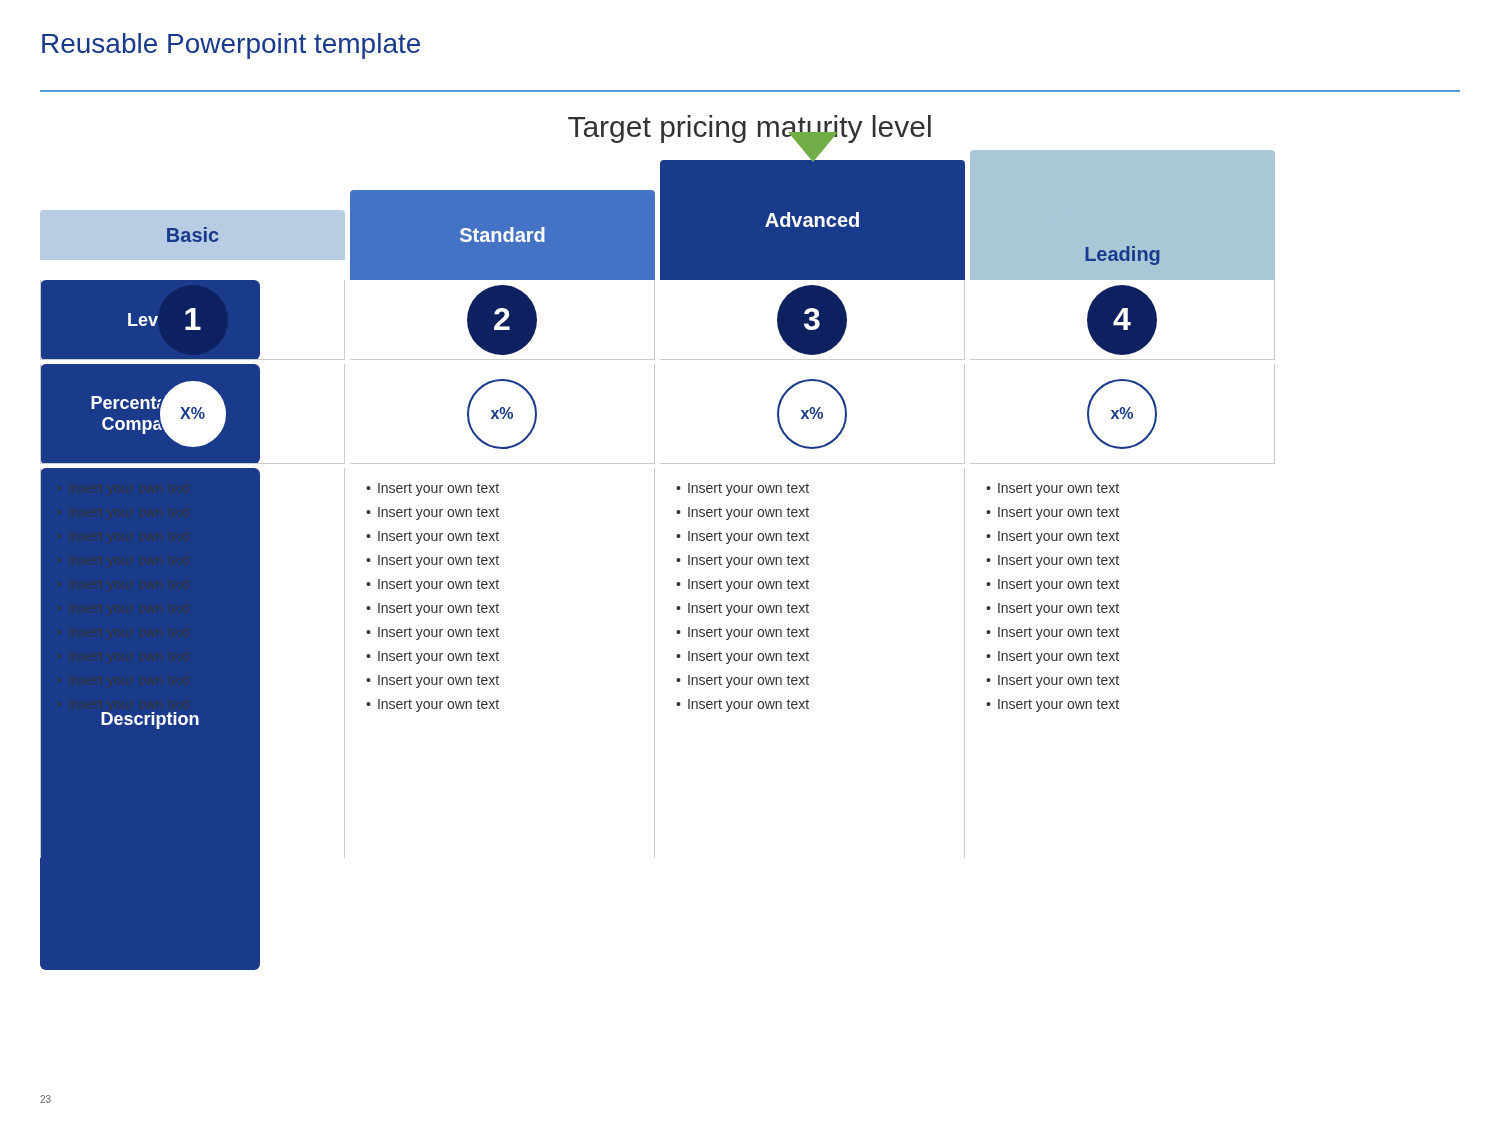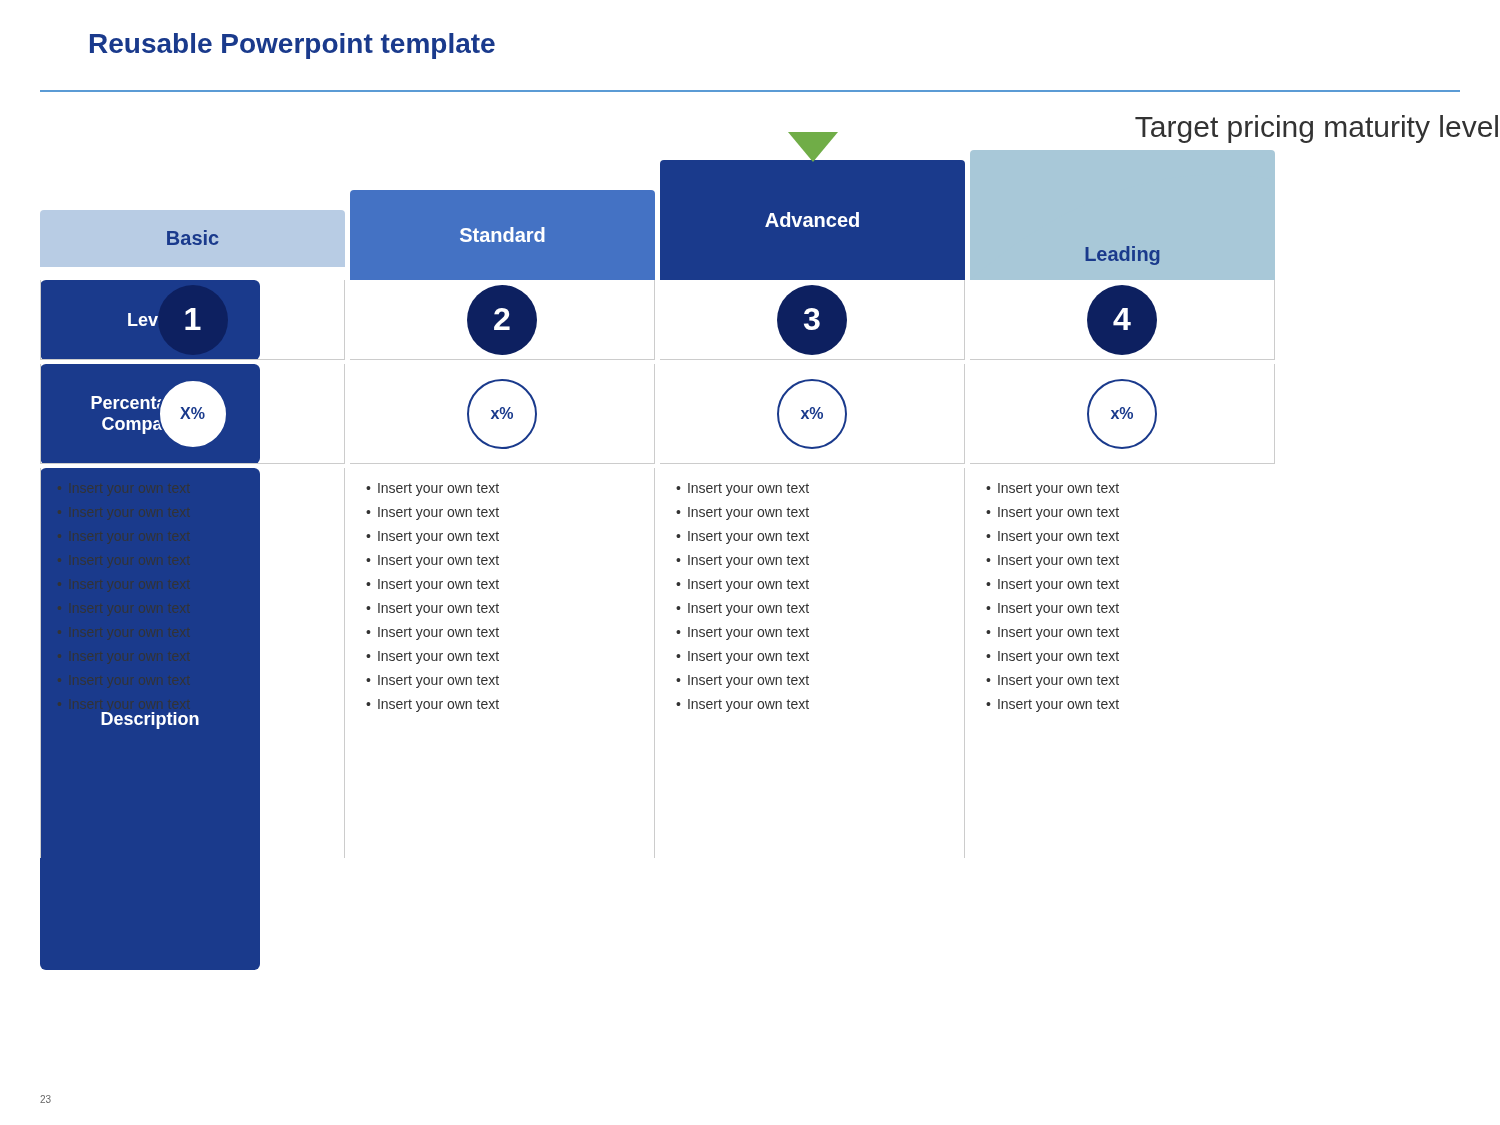--- a/index.html
+++ b/index.html
@@ -10,40 +10,39 @@
       font-family: Arial, sans-serif;
       overflow: hidden;
       position: relative;
     }
 
     .page-title {
       position: absolute;
       top: 28px;
       left: 40px;
       font-size: 28px;
-      font-weight: bold;
+      font-weight: normal;
       color: #1a3a8c;
-      margin-left: 48px;
     }
 
     .divider-line {
       position: absolute;
       top: 90px;
       left: 40px;
       right: 40px;
       height: 2px;
       background: #5b9bd5;
     }
 
     .chart-title {
       position: absolute;
       top: 110px;
       left: 0;
       right: 0;
-      text-align: right;
+      text-align: center;
       font-size: 30px;
       color: #333;
       font-weight: normal;
     }
 
     
     .main-content {
       position: absolute;
       top: 150px;
       left: 40px;
@@ -107,21 +106,21 @@
       display: flex;
       align-items: center;
       justify-content: center;
       font-weight: bold;
       font-size: 20px;
     }
 
     
     .header-basic {
       top: 60px;
-      height: 57px;
+      height: 50px;
       background: #b8cce4;
       color: #1a3a8c;
       border-radius: 4px 4px 0 0;
     }
 
     
     .header-standard {
       top: 40px;
       height: 90px;
       background: #4472c4;

